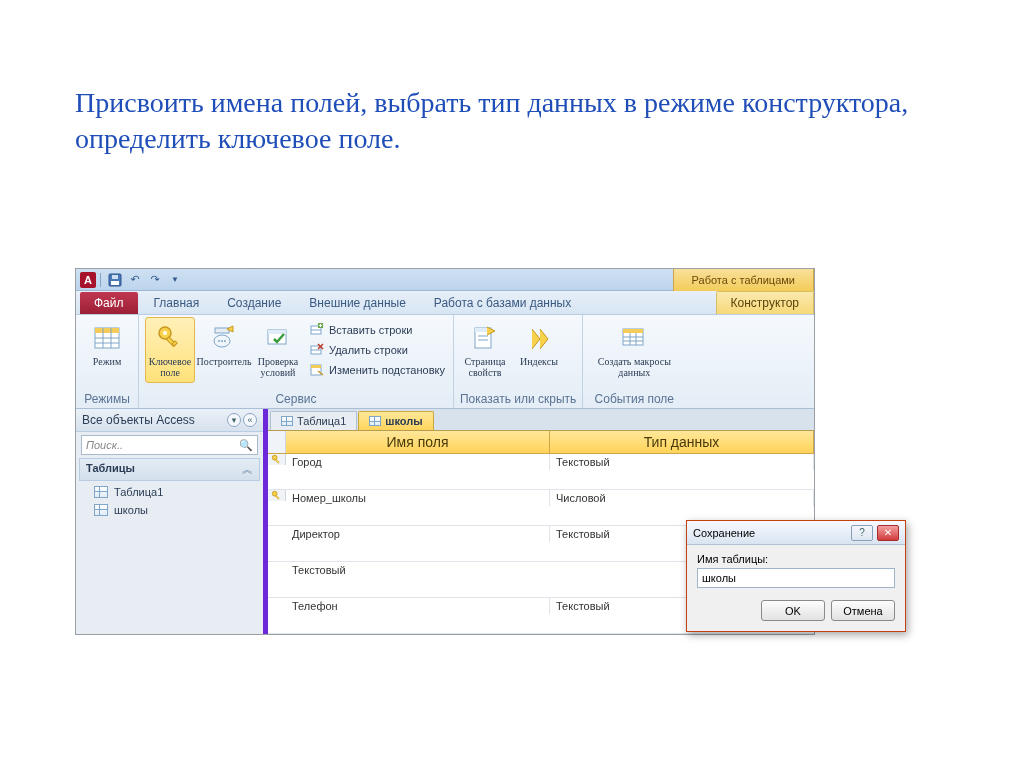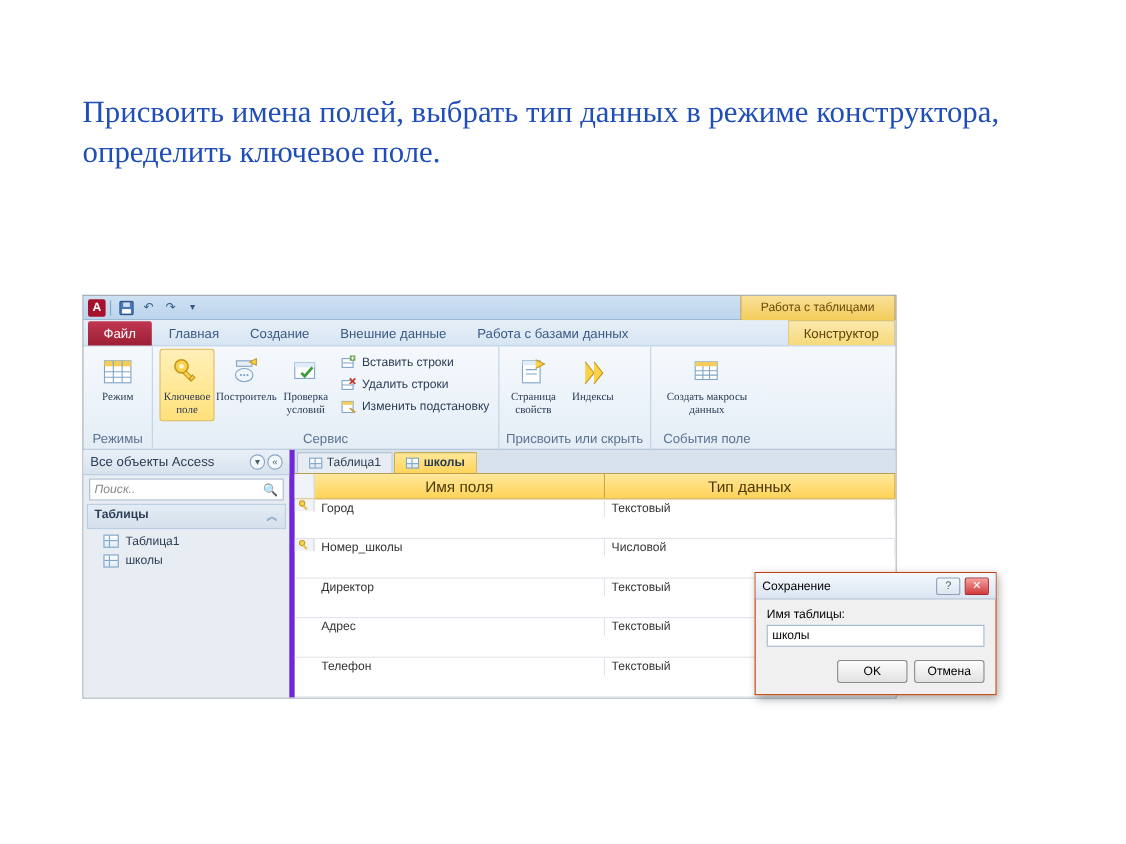--- a/index.html
+++ b/index.html
@@ -231,21 +231,21 @@
         <div class="bigbtn">
           <div class="ic">
             <svg width="26" height="26" viewBox="0 0 26 26">
                 <path d="M6 4 L14 14 L6 24" fill="#f7d24a" stroke="#c7981f" stroke-width="1"></path>
                 <path d="M14 4 L22 14 L14 24" fill="#f7d24a" stroke="#c7981f" stroke-width="1"></path>
               </svg>
           </div>
           <div class="lbl">Индексы</div>
         </div>
       </div>
-      <div class="grp-label">Присвоить или скрыть</div>
+      <div class="grp-label">Показать или скрыть</div>
     </div>
 
     <div class="grp" style="border-right:none;">
       <div class="grp-body">
         <div class="bigbtn" style="width:90px;">
           <div class="ic">
             <svg width="28" height="28" viewBox="0 0 28 28">
                 <rect x="3" y="5" width="20" height="16" fill="#fff" stroke="#7fa5c9"></rect>
                 <rect x="3" y="5" width="20" height="4" fill="#f3cc5a"></rect>
                 <line x1="3" y1="13" x2="23" y2="13" stroke="#7fa5c9"></line>
@@ -327,21 +327,20 @@
               <div class="cell">Номер_школы</div>
               <div class="cell">Числовой</div>
             </div>
             <div class="frow">
               <div class="rowsel"></div>
               <div class="cell">Директор</div>
               <div class="cell">Текстовый</div>
             </div>
             <div class="frow">
               <div class="rowsel"></div>
-              <div class="cell">Адрес</div>
               <div class="cell">Текстовый</div>
             </div>
             <div class="frow">
               <div class="rowsel"></div>
               <div class="cell">Телефон</div>
               <div class="cell">Текстовый</div>
             </div>
           </div>
       </div>
     </div>

